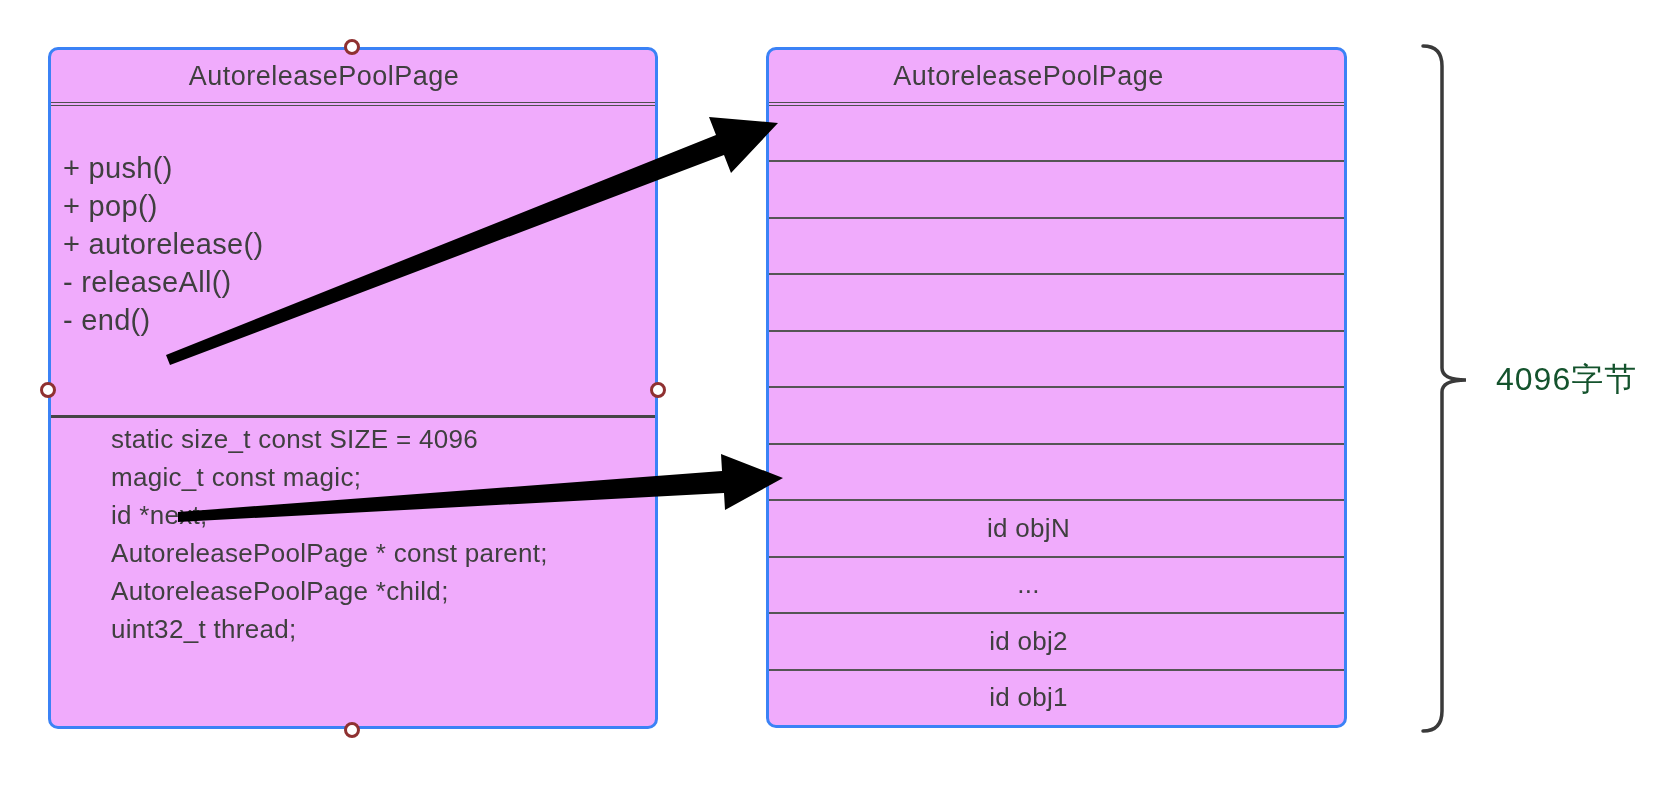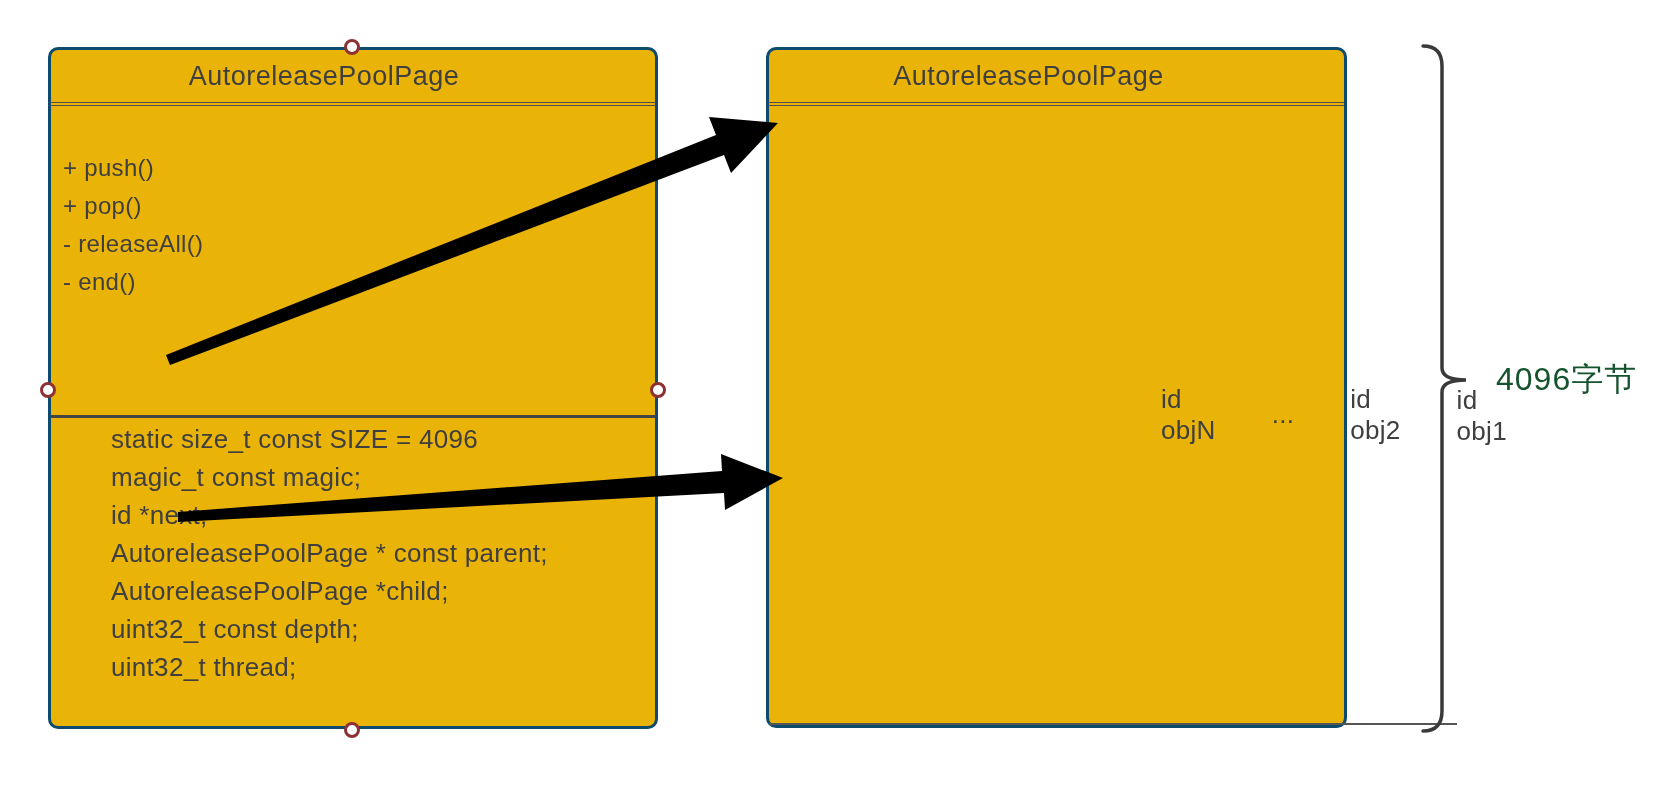--- a/index.html
+++ b/index.html
@@ -1,39 +1,39 @@
 <!DOCTYPE html>
 <html><head>
 <meta charset="utf-8">
 <style>
   html,body{margin:0;padding:0;background:#ffffff;}
   .canvas{
     position:relative;width:1678px;height:804px;background:#ffffff;overflow:hidden;
     font-family:"Liberation Sans","DejaVu Sans",sans-serif;color:#3f3f3f;
   }
   .box{
-    position:absolute;background:#eab308;border:3px solid #0c4a6e;border-radius:10px;
+    position:absolute;background:#f0abfc;border:3px solid #3b82f6;border-radius:10px;
     box-sizing:border-box;
   }
   .class-box{left:48px;top:47px;width:610px;height:682px;}
   .mem-box{left:766px;top:47px;width:581px;height:681px;display:flex;flex-direction:column;}
   .box-title{
     box-sizing:border-box;height:56px;display:flex;align-items:center;justify-content:center;
     font-size:27px;letter-spacing:0.5px;border-bottom:4px double #4f4f4f;
   }
   .class-box .box-title{padding-right:58px;}
   .mem-box .box-title{flex:0 0 56px;padding-right:56px;}
   .class-methods{
     box-sizing:border-box;height:312px;border-bottom:3px solid #454545;
-    padding:43px 8px 0 12px;font-size:24px;line-height:38px;letter-spacing:0.3px;
+    padding:43px 8px 0 12px;font-size:29px;line-height:38px;letter-spacing:0.3px;
   }
   .class-fields{
     box-sizing:border-box;padding:2px 8px 0 12px;font-size:26px;line-height:38px;letter-spacing:0.3px;margin-left:48px;
   }
-  .mem-rows{flex:1;display:flex;flex-direction:row;}
+  .mem-rows{flex:1;display:flex;flex-direction:column;}
   .mem-row{
     box-sizing:border-box;flex:1;display:flex;align-items:center;justify-content:center;
     font-size:26px;letter-spacing:0.3px;padding-right:56px;border-bottom:2px solid #555555;
   }
   .mem-row:last-child{border-bottom:none;border-radius:25px;}
   .overlay{position:absolute;left:0;top:0;z-index:4;pointer-events:none;}
   .handle{
     position:absolute;width:10px;height:10px;background:#ffffff;border:3px solid #8f3131;
     border-radius:50%;z-index:6;
   }
@@ -45,30 +45,30 @@
 </head>
 <body>
 
 <div class="canvas">
 
   <div class="box class-box">
     <div class="box-title">AutoreleasePoolPage</div>
     <div class="class-methods">
       <div>+ push()</div>
       <div>+ pop()</div>
+      <div>+ autorelease()</div>
       <div>- releaseAll()</div>
       <div>- end()</div>
     </div>
     <div class="class-fields">
       <div>static size_t const SIZE = 4096</div>
       <div>magic_t const magic;</div>
       <div>id *next;</div>
       <div>AutoreleasePoolPage * const parent;</div>
       <div>AutoreleasePoolPage *child;</div>
-      <div>uint32_t const depth;</div>
       <div>uint32_t thread;</div>
     </div>
   </div>
 
   <div class="handle" style="left:344px;top:39px;"></div>
   <div class="handle" style="left:40px;top:382px;"></div>
   <div class="handle" style="left:650px;top:382px;"></div>
   <div class="handle" style="left:344px;top:722px;"></div>
 
   <div class="box mem-box">

